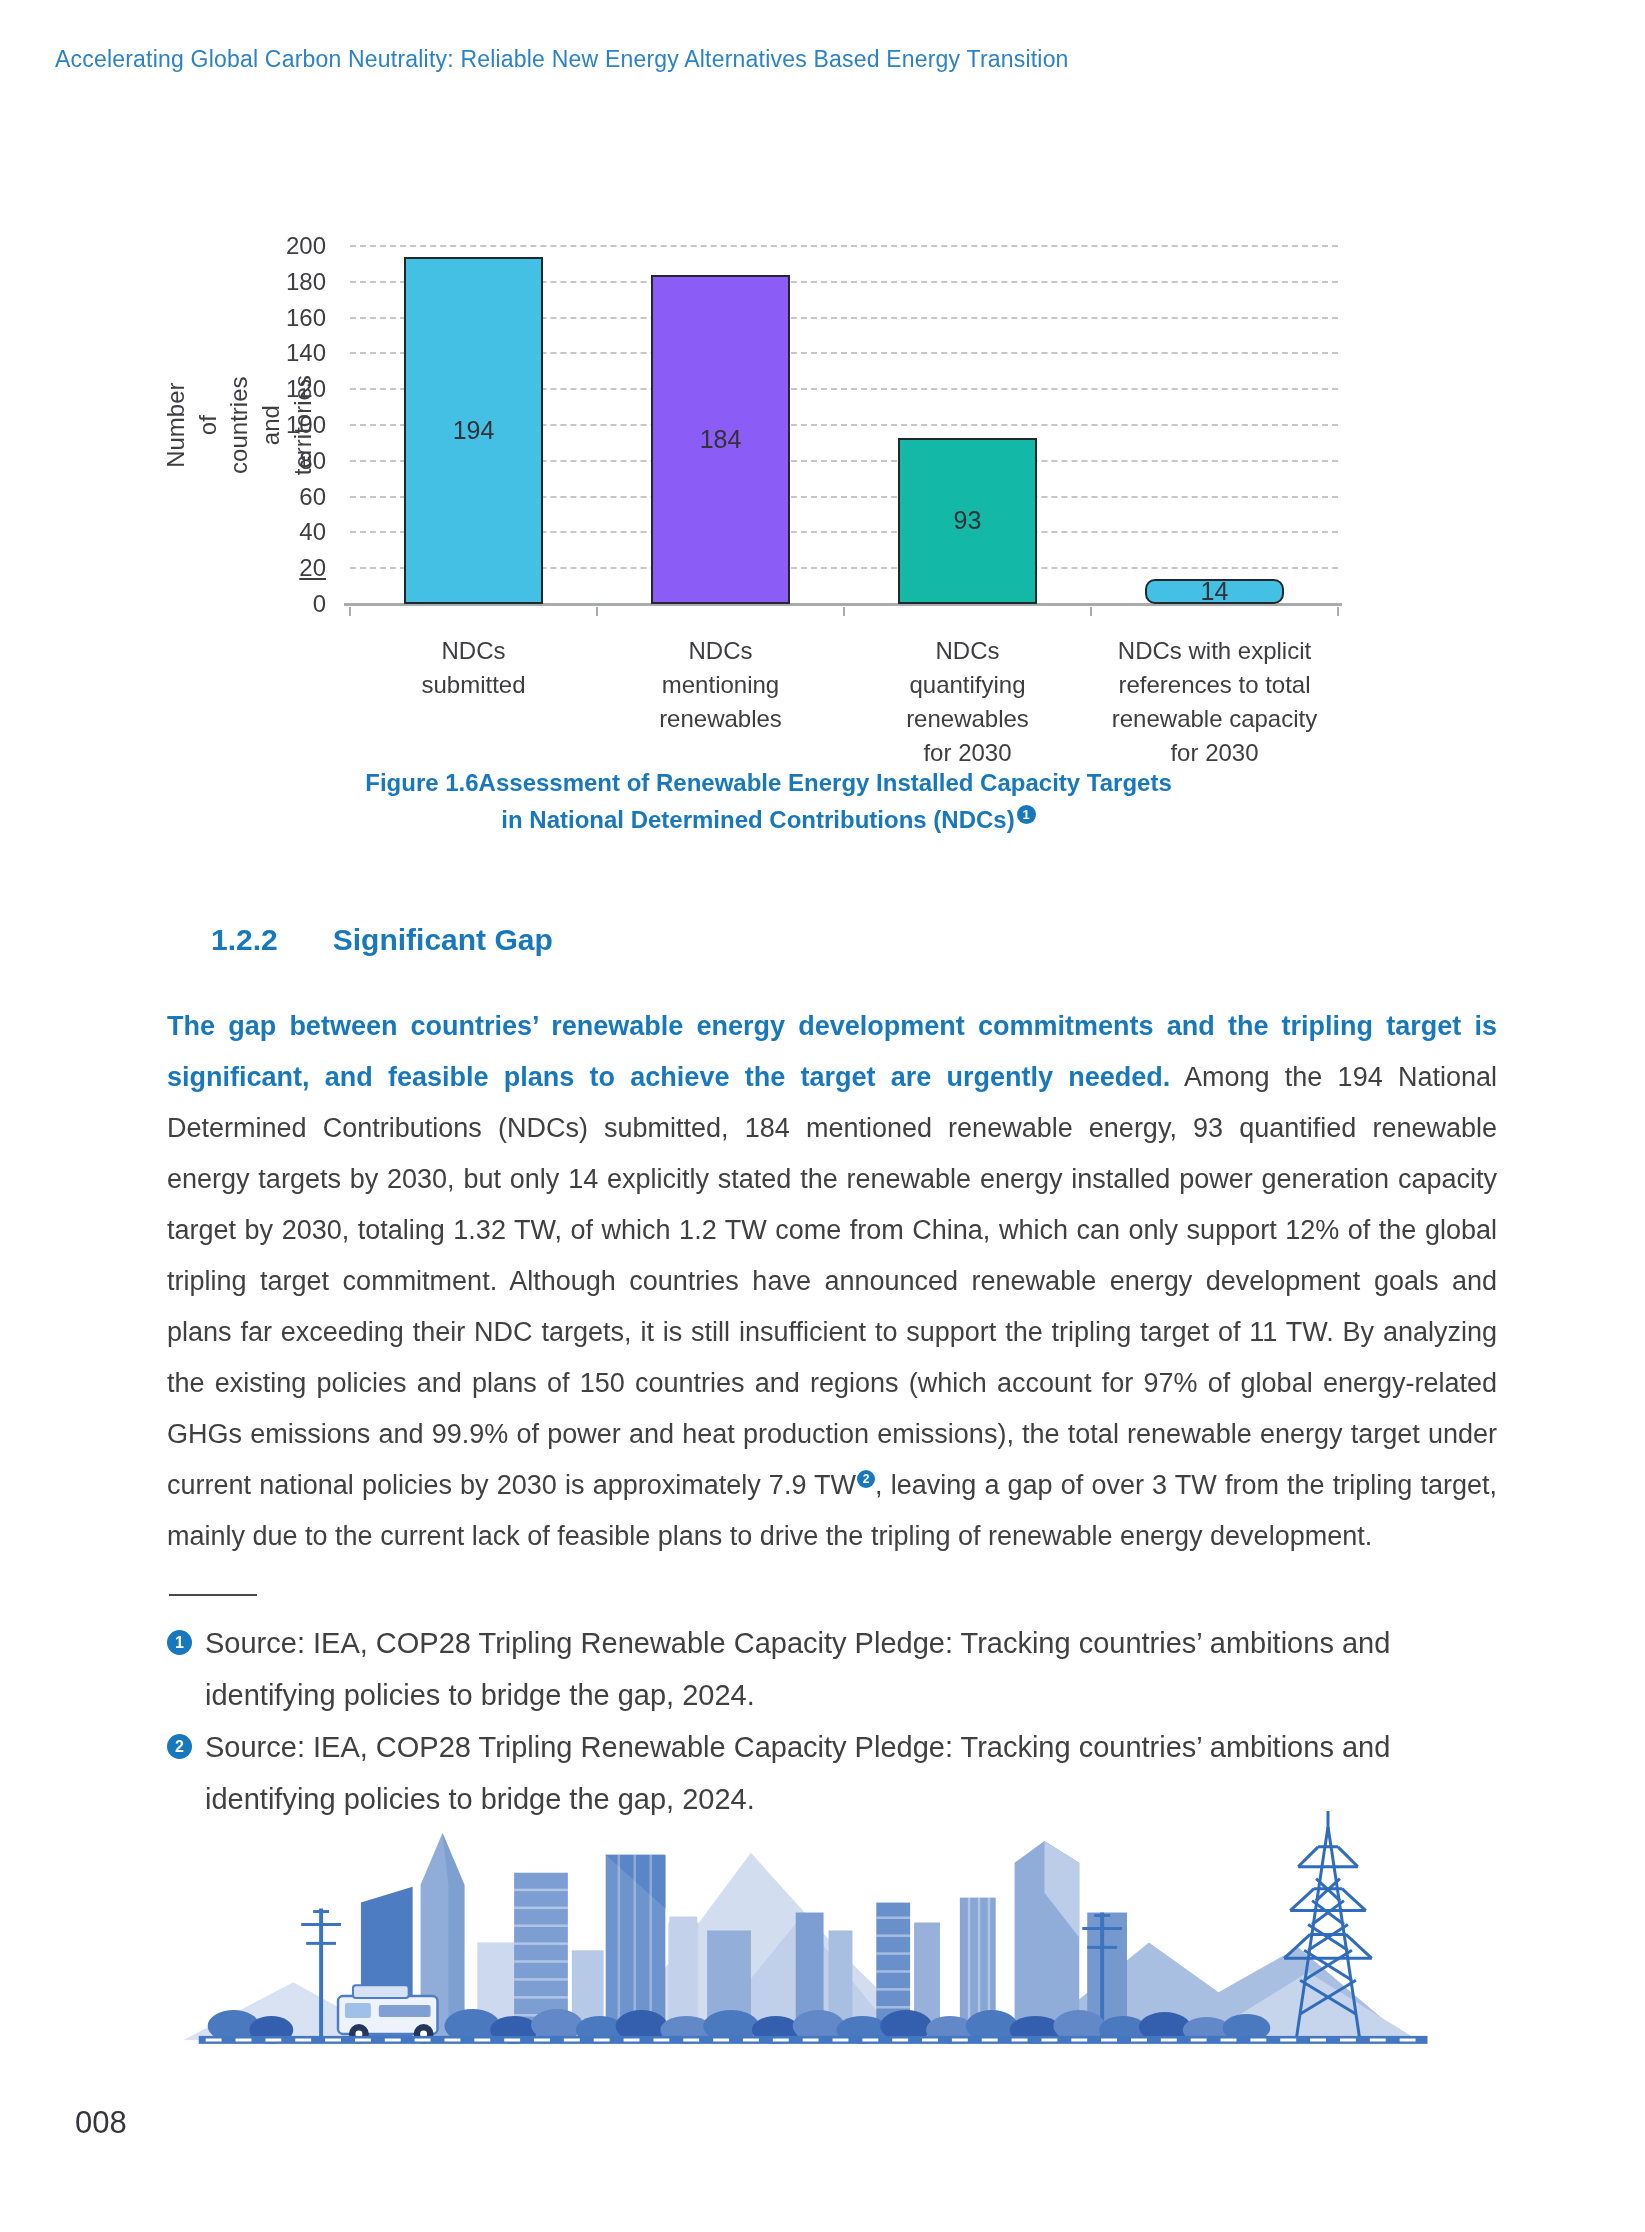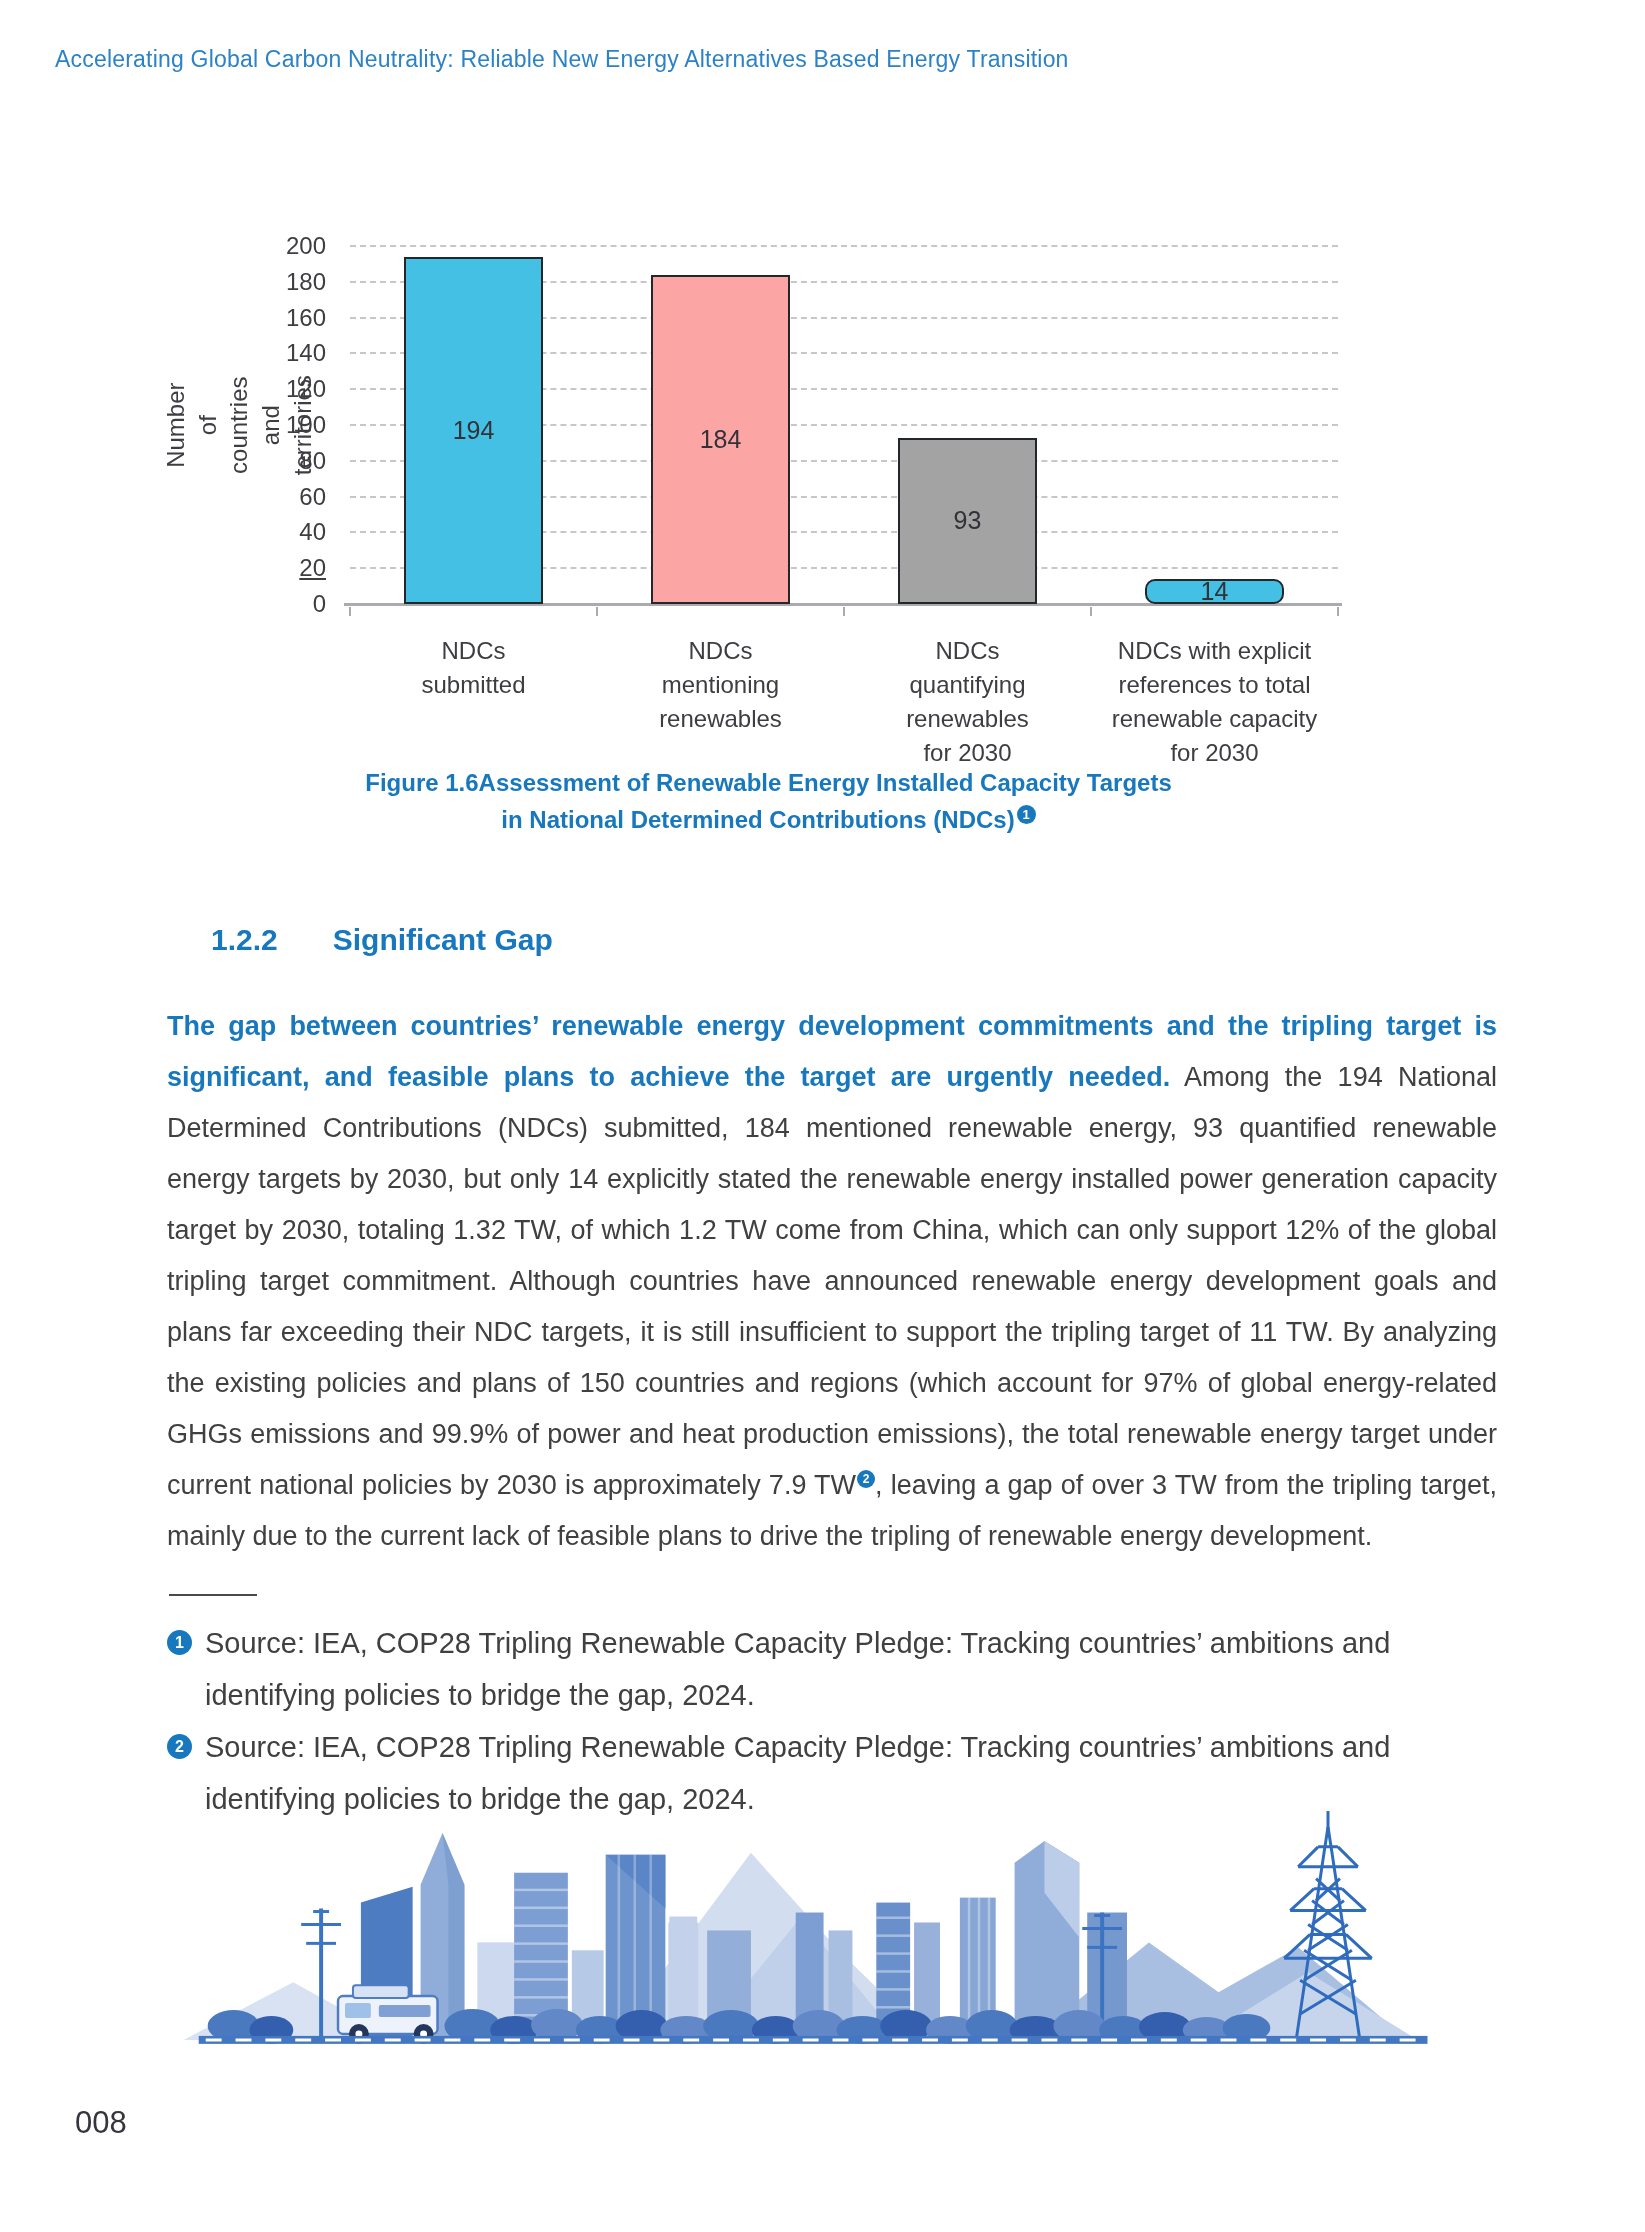--- a/index.html
+++ b/index.html
@@ -90,26 +90,26 @@
         <div class="gridline" style="bottom: 70%;"></div>
         <div class="gridline" style="bottom: 80%;"></div>
         <div class="gridline" style="bottom: 90%;"></div>
         <div class="gridline" style="bottom: 100%;"></div>
         <div class="slot" style="left: 0%;">
           <div class="bar" style="height: 97%; background: rgb(69, 192, 229); border-color: rgb(35, 38, 43);">
             <span class="bar-label">194</span>
           </div>
         </div>
         <div class="slot" style="left: 25%;">
-          <div class="bar" style="height: 92%; background: #fca5a5; border-color: rgb(35, 38, 43);">
+          <div class="bar" style="height: 92%; background: #8b5cf6; border-color: rgb(35, 38, 43);">
             <span class="bar-label">184</span>
           </div>
         </div>
         <div class="slot" style="left: 50%;">
-          <div class="bar" style="height: 46.5%; background: #a3a3a3; border-color: rgb(35, 38, 43);">
+          <div class="bar" style="height: 46.5%; background: #14b8a6; border-color: rgb(35, 38, 43);">
             <span class="bar-label">93</span>
           </div>
         </div>
         <div class="slot" style="left: 75%;">
           <div class="bar" style="height: 7%; background: rgb(69, 192, 229); border-color: rgb(35, 38, 43); border-radius: 10px;">
             <span class="bar-label">14</span>
           </div>
         </div>
         <div class="xtick" style="left: 0%;"></div>
         <div class="xtick" style="left: 25%;"></div>

